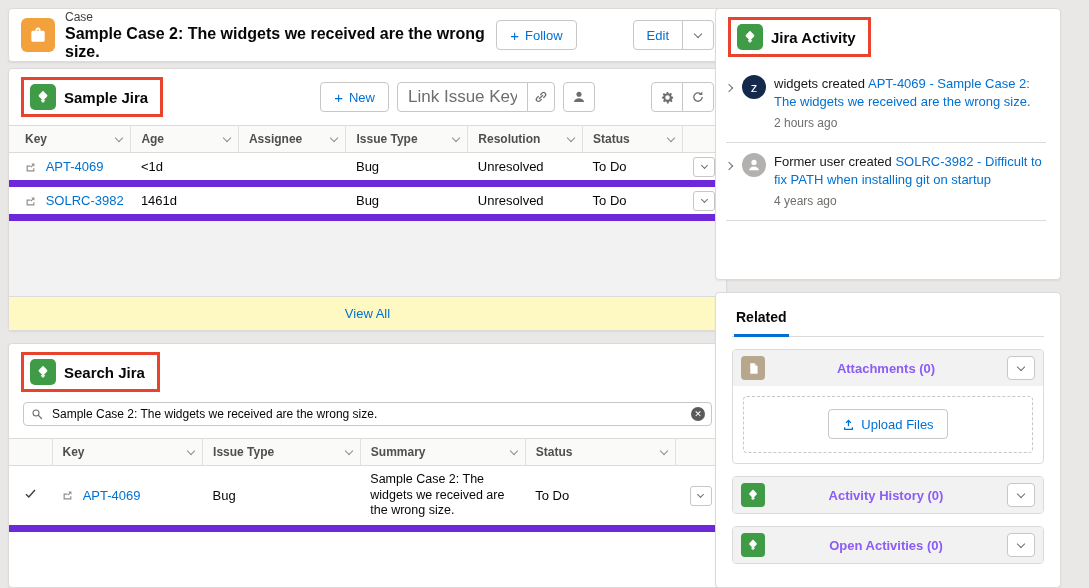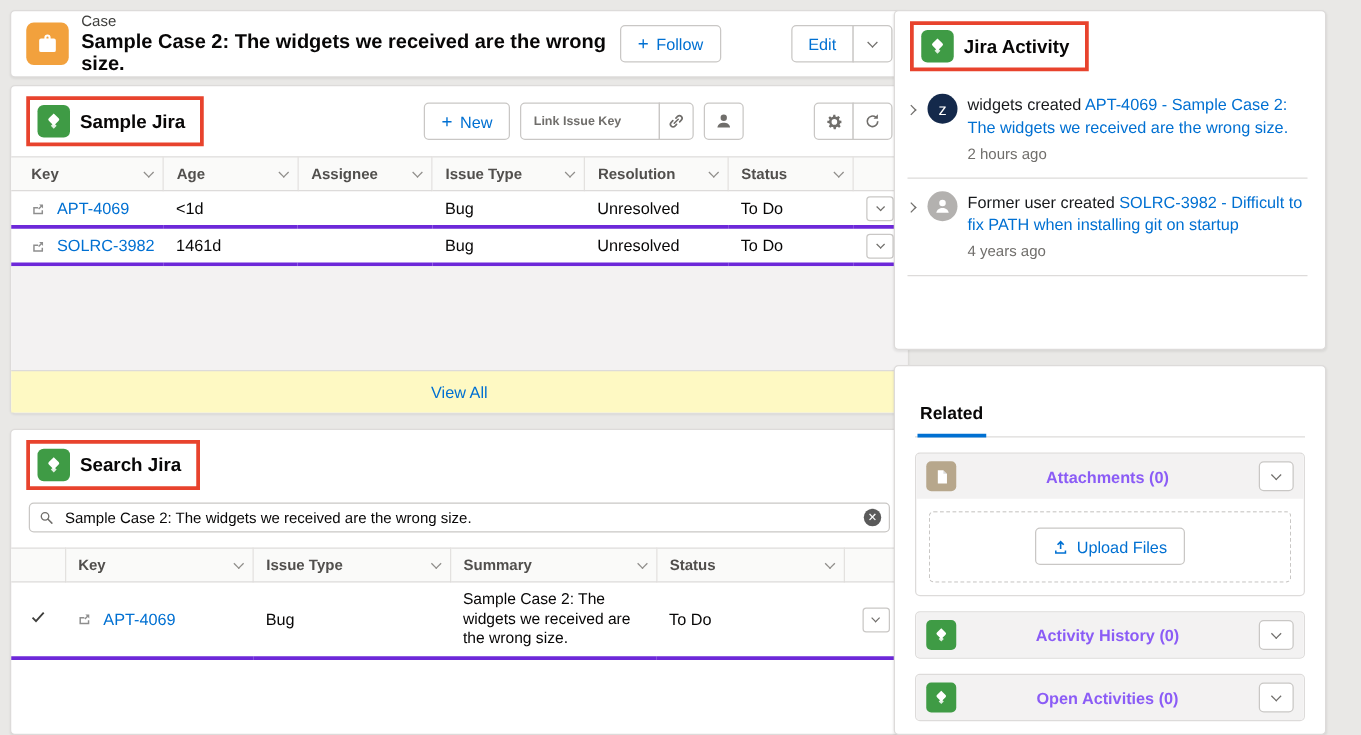--- a/index.html
+++ b/index.html
@@ -46,33 +46,33 @@
   .case-card { height:54px; display:flex; align-items:center; padding:0 12px; gap:10px; }
   .obj-label { font-size:12px; color:#3e3e3c; }
   .case-title { font-size:16px; font-weight:700; margin:1px 0 0; }
   .case-actions { margin-left:auto; display:flex; align-items:center; gap:8px; }
 
   
   .related-jira-card { margin-top:6px; height:263px; display:flex; flex-direction:column; }
   .card-header { display:flex; align-items:center; gap:8px; padding:8px 12px; }
   .toolbar { margin-left:auto; display:flex; align-items:center; gap:8px; }
   .input-group { display:inline-flex; }
-  .sf-input { height:30px; width:112px; border:1px solid #c9c7c5; border-radius:4px 0 0 4px;
-              padding:0 10px; font-size:10px; font-family:inherit; color:#080707;font-weight:bold; }
+  .sf-input { height:30px; width:131px; border:1px solid #c9c7c5; border-radius:4px 0 0 4px;
+              padding:0 10px; font-size:17px; font-family:inherit; color:#080707; }
   .sf-input::placeholder { color:#706e6b; }
   .input-group .icon-btn { border-radius:0 4px 4px 0; margin-left:-1px; width:28px; }
 
   .sf-table { width:100%; border-collapse:collapse; table-layout:fixed; font-size:13px; }
   .sf-table thead th { background:#fafaf9; border-top:1px solid #dddbda;
                        border-bottom:1px solid #dddbda; padding:0; }
   .sf-table thead th:not(:last-child) { border-right:1px solid #e3e1df; }
   .thi { display:flex; align-items:center; justify-content:space-between;
          padding:6px 8px 6px 10px; font-weight:700; font-size:12px; color:#514f4d; }
   .thi .chev { border-color:#8f8d8a; }
-  .sf-table td { border-bottom:3px solid #6d28d9; padding:3px 10px; height:22px;
+  .sf-table td { border-bottom:7px solid #6d28d9; padding:3px 10px; height:22px;
                  color:#080707; overflow:hidden; white-space:nowrap; }
   .sf-table .first { padding-left:16px; }
   .key-cell svg, .key-cell a { vertical-align:middle; }
   .key-cell svg { margin-right:6px; }
   .row-action { width:22px; height:20px; border:1px solid #c9c7c5; border-radius:3px;
                 background:#fff; display:inline-flex; align-items:center;
                 justify-content:center; cursor:pointer; }
   .empty-area { flex:1; background:#f3f2f2; }
   .card-footer { border-top:1px solid #dddbda; background:#fef9c3; text-align:center;
                  padding:9px; font-size:13px; }
@@ -98,21 +98,21 @@
   .avatar { width:24px; height:24px; border-radius:50%; flex-shrink:0;
             display:inline-flex; align-items:center; justify-content:center; }
   .avatar-z { background:#14294b; color:#fff; font-size:13px; }
   .avatar-gray { background:#b3b1af; }
   .feed-body { flex:1; }
   .feed-text { font-size:13px; line-height:1.35; color:#17191c; }
   .feed-time { margin-top:6px; font-size:12px; color:#706e6b; }
 
   
   .related-card { margin-top:12px; height:296px; padding:12px 16px; overflow:hidden; }
-  .tabs { border-bottom:1px solid #dddbda; padding:0 2px;margin-top:13px; }
+  .tabs { border-bottom:1px solid #dddbda; padding:0 2px; }
   .tab { display:inline-block; font-size:14px; font-weight:700; color:#080707;
          padding:4px 2px 9px; border-bottom:3px solid #0070d2; margin-bottom:-1px; cursor:pointer; }
   .rel-section { border:1px solid #dddbda; border-radius:4px; margin-top:12px;
                  overflow:hidden; background:#fff; }
   .rel-header { background:#f3f2f2; display:flex; align-items:center; gap:8px; padding:6px 8px; }
   .rel-title { font-weight:700; font-size:13px; color:#8b5cf6; flex:1;text-align:center; }
   .rel-dd { width:28px; height:24px; }
   .rel-body { padding:10px; }
   .dropzone { border:1px dashed #c9c7c5; border-radius:4px; text-align:center; padding:12px 10px 13px; }
   .drop-hint { margin-top:10px; font-size:13px; color:#181818; }

